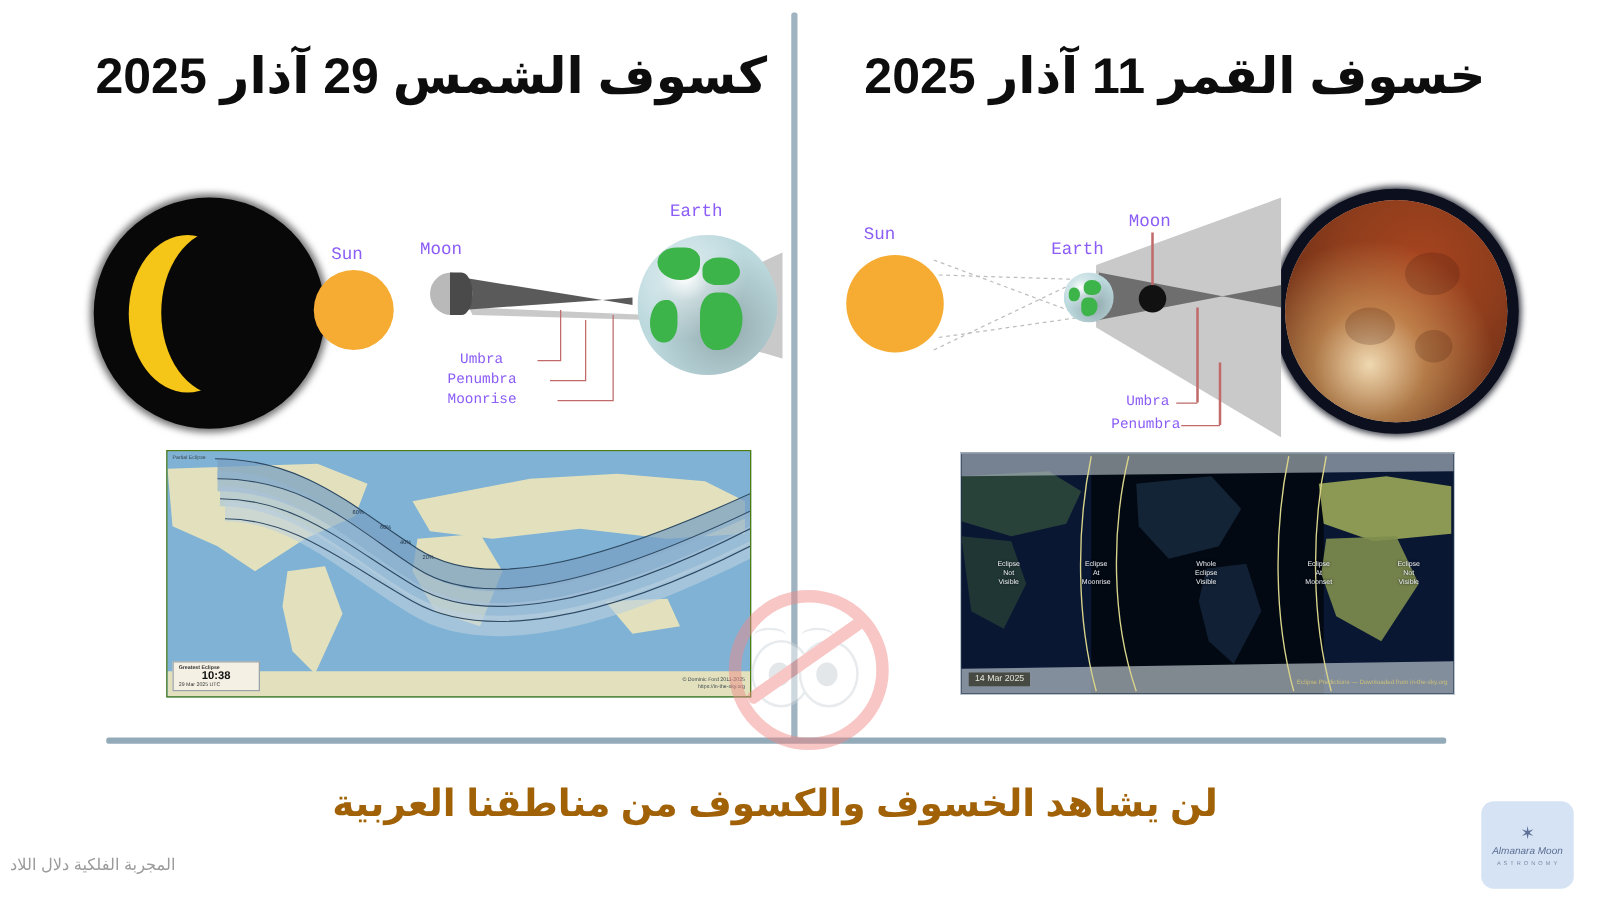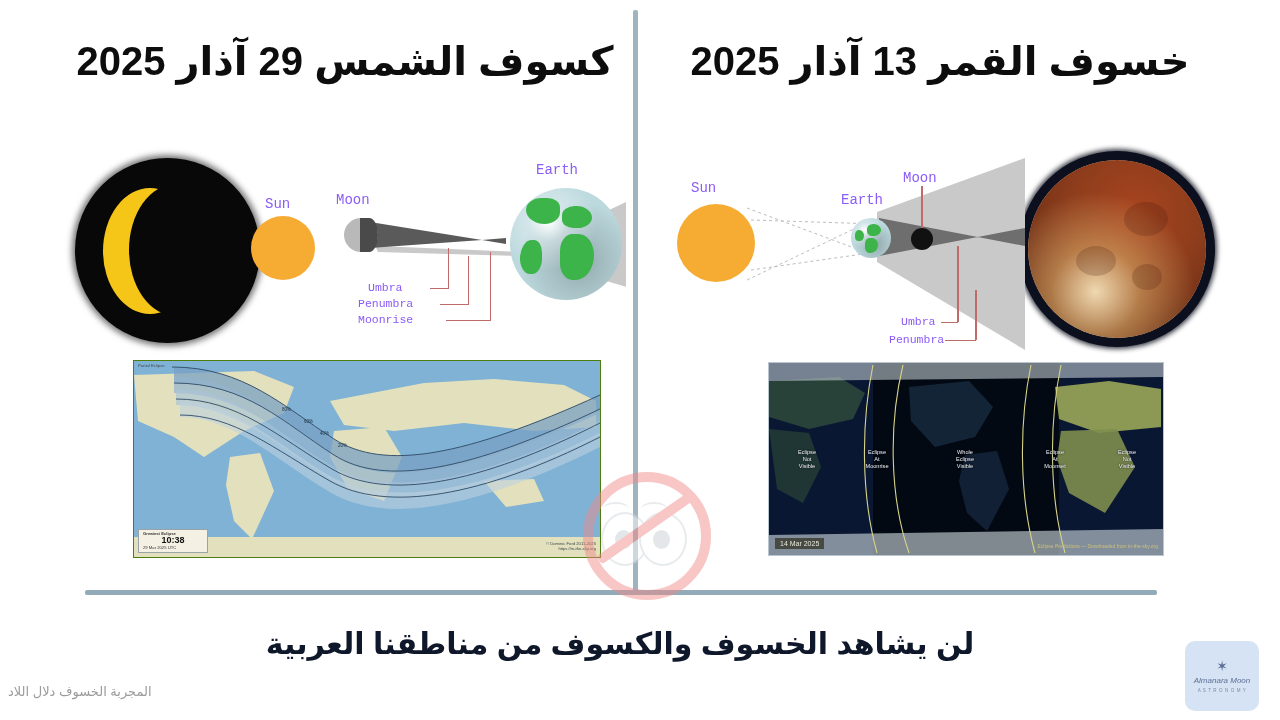--- a/index.html
+++ b/index.html
@@ -92,21 +92,21 @@
     background:#ef8a87;transform:rotate(-35deg);transform-origin:center;border-radius:4px;}
   .no-look .eye{position:absolute;width:44px;height:50px;border-radius:50%;
     background:#fff;border:2px solid #cfd6da;}
   .no-look .eye .pupil{position:absolute;left:12px;top:16px;width:17px;height:19px;
     border-radius:50%;background:#c8ced2;}
   .no-look .brow{position:absolute;width:26px;height:12px;
     border-top:2.5px solid #cfd6da;border-radius:50% 50% 0 0;}
 
   
   .footer-note{position:absolute;left:90px;top:626px;width:1060px;
-    text-align:center;direction:rtl;color:#0f172a;font-weight:bold;
+    text-align:center;direction:rtl;color:#a16207;font-weight:bold;
     font-size:30px;white-space:nowrap;}
   .credit-left{position:absolute;left:8px;top:684px;color:#9b9b9b;
     font-size:13px;direction:rtl;white-space:nowrap;}
   .logo-badge{position:absolute;left:1185px;top:641px;width:74px;height:70px;
     background:#d6e3f4;border-radius:10px;display:flex;flex-direction:column;
     align-items:center;justify-content:center;gap:3px;}
   .logo-badge .mark{font-size:14px;color:#5d6f96;line-height:1;}
   .logo-badge .name{font-size:8px;color:#5d6f96;font-style:italic;}
   .logo-badge .tag{font-size:4.5px;color:#7b8aa8;letter-spacing:0.6px;}
 </style>
@@ -197,21 +197,21 @@
     </div>
     <div class="map-credit" style="right:4px;bottom:5px;">
       <div>© Dominic Ford 2011-2025</div>
       <div>https://in-the-sky.org</div>
     </div>
     <div class="map-credit" style="left:4px;top:3px;text-align:left;">
       <span>Partial Eclipse</span>
     </div>
   </div>
 
-  <div class="title title-right">خسوف القمر 13 آذار 2025</div>
+  <div class="title title-right">خسوف القمر 11 آذار 2025</div>
 
   <div class="moon-photo">
     <div class="mare" style="left:96px;top:42px;width:44px;height:34px;"></div>
     <div class="mare" style="left:48px;top:86px;width:40px;height:30px;"></div>
     <div class="mare" style="left:104px;top:104px;width:30px;height:26px;"></div>
   </div>
 
   <div class="diagram lunar-diagram">
     <svg width="370" height="210" style="position:absolute;left:0;top:0;">
 
@@ -299,21 +299,21 @@
     <div class="eye" style="left:56px;top:40px;">
       <div class="pupil"></div>
     </div>
     <div class="brow" style="left:20px;top:30px;"></div>
     <div class="brow" style="left:58px;top:30px;"></div>
     <div class="ring"></div>
     <div class="slash"></div>
   </div>
 
   <div class="footer-note">لن يشاهد الخسوف والكسوف من مناطقنا العربية</div>
-  <div class="credit-left">المجربة الخسوف دلال اللاد</div>
+  <div class="credit-left">المجربة الفلكية دلال اللاد</div>
 
   <div class="logo-badge">
     <div class="mark">✶</div>
     <div class="name">Almanara Moon</div>
     <div class="tag">A S T R O N O M Y</div>
   </div>
 
 </div>
 
 </body></html>

